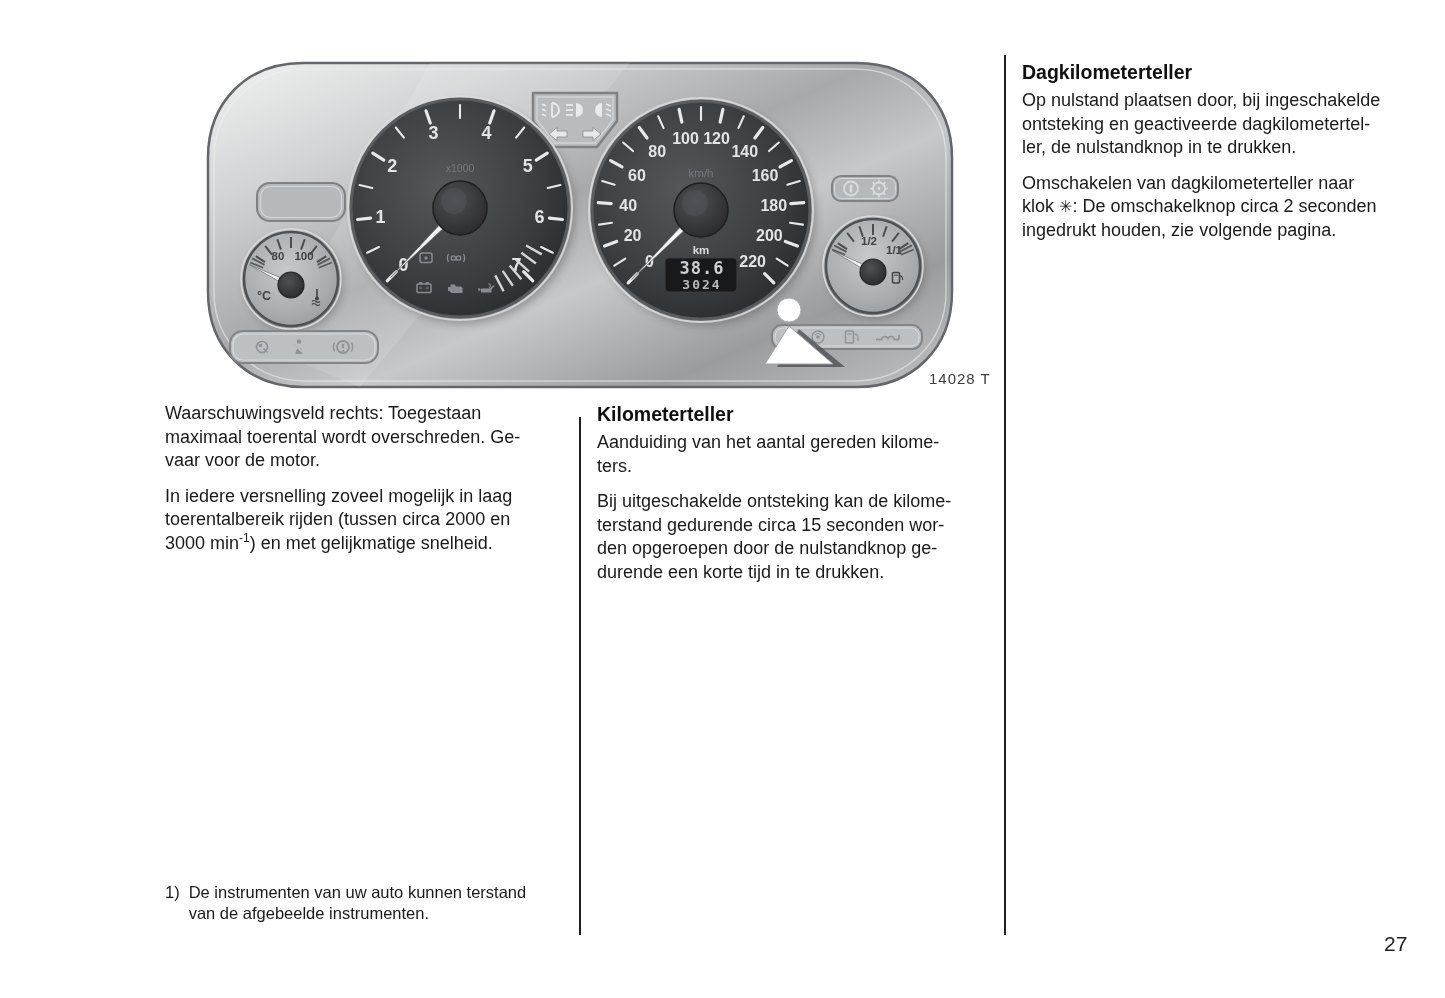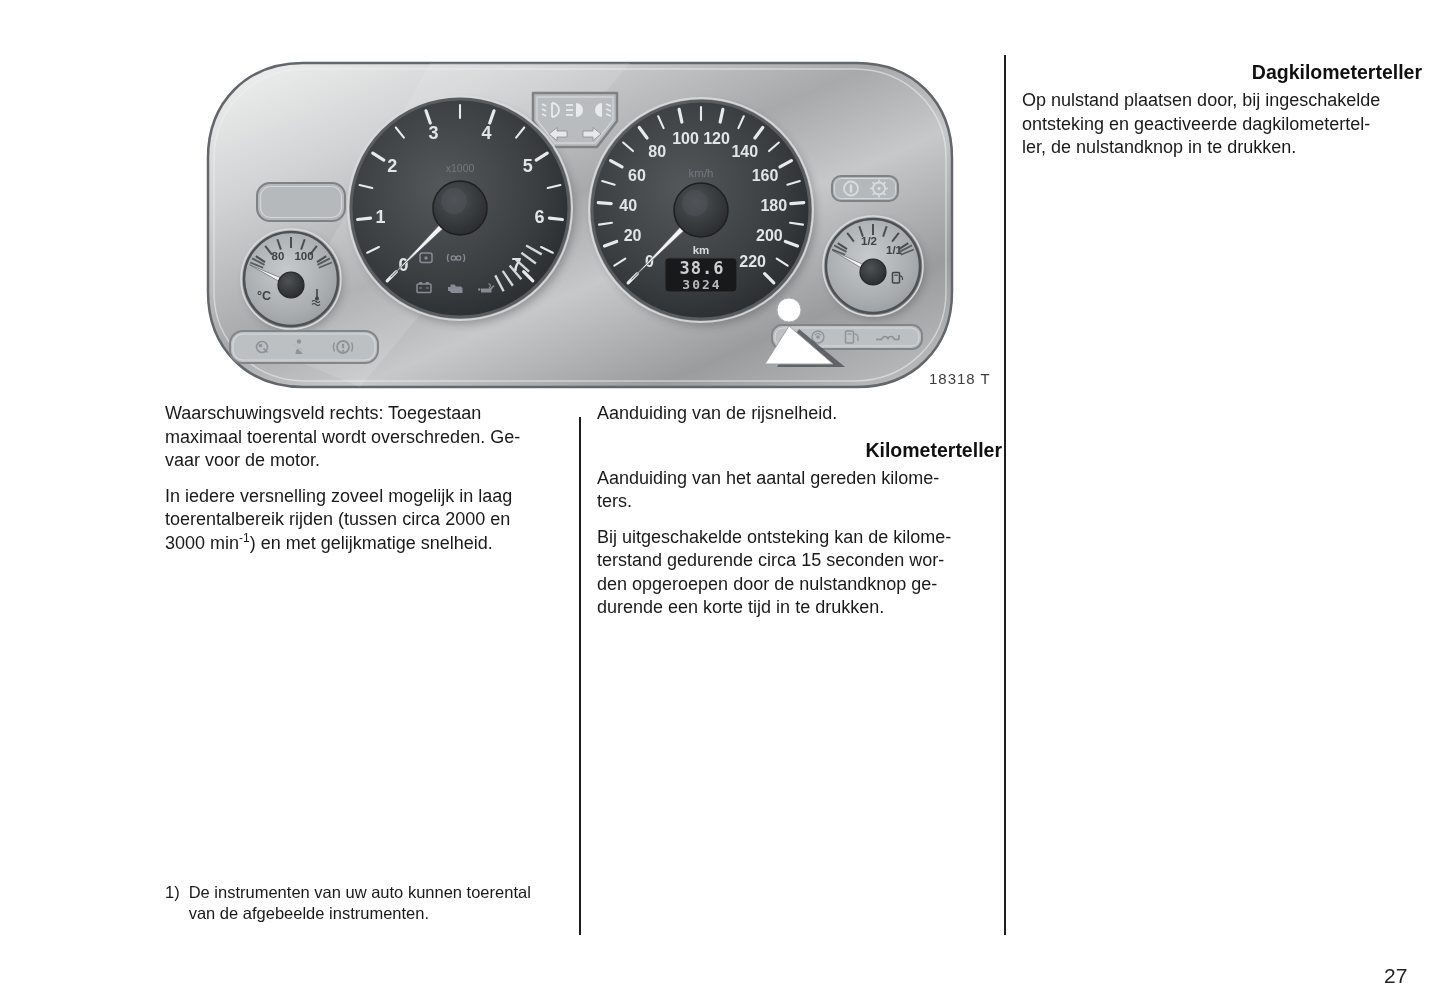--- a/index.html
+++ b/index.html
@@ -4,33 +4,33 @@
 <style>
   html,body{margin:0;padding:0;background:#ffffff;}
   .page{position:relative;width:1445px;height:998px;background:#fff;
         font-family:"Liberation Sans",sans-serif;color:#1a1a1a;overflow:hidden;}
   .cluster{position:absolute;left:200px;top:55px;width:760px;height:340px;}
   .figcode{position:absolute;left:929px;top:370px;font-size:15px;color:#3d3d3d;letter-spacing:1px;}
   .col{position:absolute;width:405px;}
   .col1{left:165px;top:402px;}
   .col2{left:597px;top:402px;}
   .col3{left:1022px;top:60px;width:400px;}
-  .col h3{font-size:19.5px;line-height:24px;margin:0 0 5px 0;font-weight:bold;color:#101010;text-align:right;}
+  .col h3{font-size:19.5px;line-height:24px;margin:0 0 5px 0;font-weight:bold;color:#101010;}
   .col p{white-space:pre-line;font-size:18px;line-height:23.5px;margin:0 0 12px 0;}
   .gap{margin-top:26px;}
   .u{text-underline-offset:3px;}
   sup{font-size:12px;line-height:0;}
   .ast{font-size:16px;}
   .divider{position:absolute;width:2px;background:#1e1e1e;}
   .divider1{left:579px;top:417px;height:518px;}
   .divider2{left:1004px;top:55px;height:880px;}
   .footnote{left:165px;top:882px;position:absolute;font-size:16.5px;line-height:20.5px;display:flex;}
   .fn-marker{margin-right:9px;}
   .fn-text{white-space:pre-line;}
-  .pagenum{position:absolute;left:1384px;top:932px;font-size:21px;color:#222;margin-top:32px;}
+  .pagenum{position:absolute;left:1384px;top:932px;font-size:21px;color:#222;}
   svg text{font-family:"Liberation Sans",sans-serif;}
   .t-faint{fill:#75797d;font-size:10.5px;text-anchor:middle;}
   .t-km{fill:#d8dbdd;font-size:11.5px;font-weight:bold;text-anchor:middle;}
   .t-lcd1{fill:#cbcfd2;font-size:17px;font-weight:bold;font-family:"DejaVu Sans Mono",monospace;text-anchor:middle;letter-spacing:1px;}
   .t-lcd2{fill:#b6babd;font-size:13px;font-weight:bold;font-family:"DejaVu Sans Mono",monospace;text-anchor:middle;letter-spacing:2px;}
   .t-sg{fill:#3e4245;font-size:11.5px;font-weight:bold;text-anchor:middle;}
   .t-sgu{fill:#3e4245;font-size:12.5px;font-weight:bold;text-anchor:middle;}
 </style>
 </head>
 <body>
@@ -346,53 +346,55 @@
     </g>
 
     <g>
       <polygon points="577,312 645,312 599,274" fill="#53565a" opacity="0.85"></polygon>
       <polygon points="565,309 633,309 589,271" fill="#ffffff" stroke="#9fa2a4" stroke-width="1"></polygon>
       <circle cx="589" cy="255" r="12" fill="#ffffff" stroke="#a8abad" stroke-width="1"></circle>
     </g>
   </svg>
   </div>
 
-  <div class="figcode">18318 T</div>
+  <div class="figcode">14028 T</div>
 
   <div class="col col1">
     <p class="u">Waarschuwingsveld rechts: Toegestaan
 maximaal toerental wordt overschreden. Ge-
 vaar voor de motor.</p>
     <p><span>In iedere versnelling zoveel mogelijk in laag
 toerentalbereik rijden (tussen circa 2000 en
 3000 min</span><sup>-1</sup><span>) en met gelijkmatige snelheid.</span></p>
   </div>
 
   <div class="divider divider1"></div>
 
   <div class="col col2">
-    <p>Aanduiding van de rijsnelheid.</p>
     <h3 class="gap">Kilometerteller</h3>
     <p>Aanduiding van het aantal gereden kilome-
 ters.</p>
     <p>Bij uitgeschakelde ontsteking kan de kilome-
 terstand gedurende circa 15 seconden wor-
 den opgeroepen door de nulstandknop ge-
 durende een korte tijd in te drukken.</p>
   </div>
 
   <div class="divider divider2"></div>
 
   <div class="col col3">
     <h3>Dagkilometerteller</h3>
     <p>Op nulstand plaatsen door, bij ingeschakelde
 ontsteking en geactiveerde dagkilometertel-
 ler, de nulstandknop in te drukken.</p>
+    <p><span>Omschakelen van dagkilometerteller naar
+klok </span><span class="ast">✳</span><span>: De omschakelknop circa 2 seconden
+ingedrukt houden, zie volgende pagina.</span></p>
   </div>
 
   <div class="footnote">
     <span class="fn-marker">1)</span>
-    <span class="fn-text">De instrumenten van uw auto kunnen toerental
+    <span class="fn-text">De instrumenten van uw auto kunnen terstand
 van de afgebeelde instrumenten.</span>
   </div>
 
   <div class="pagenum">27</div>
 </div>
 
 </body></html>

